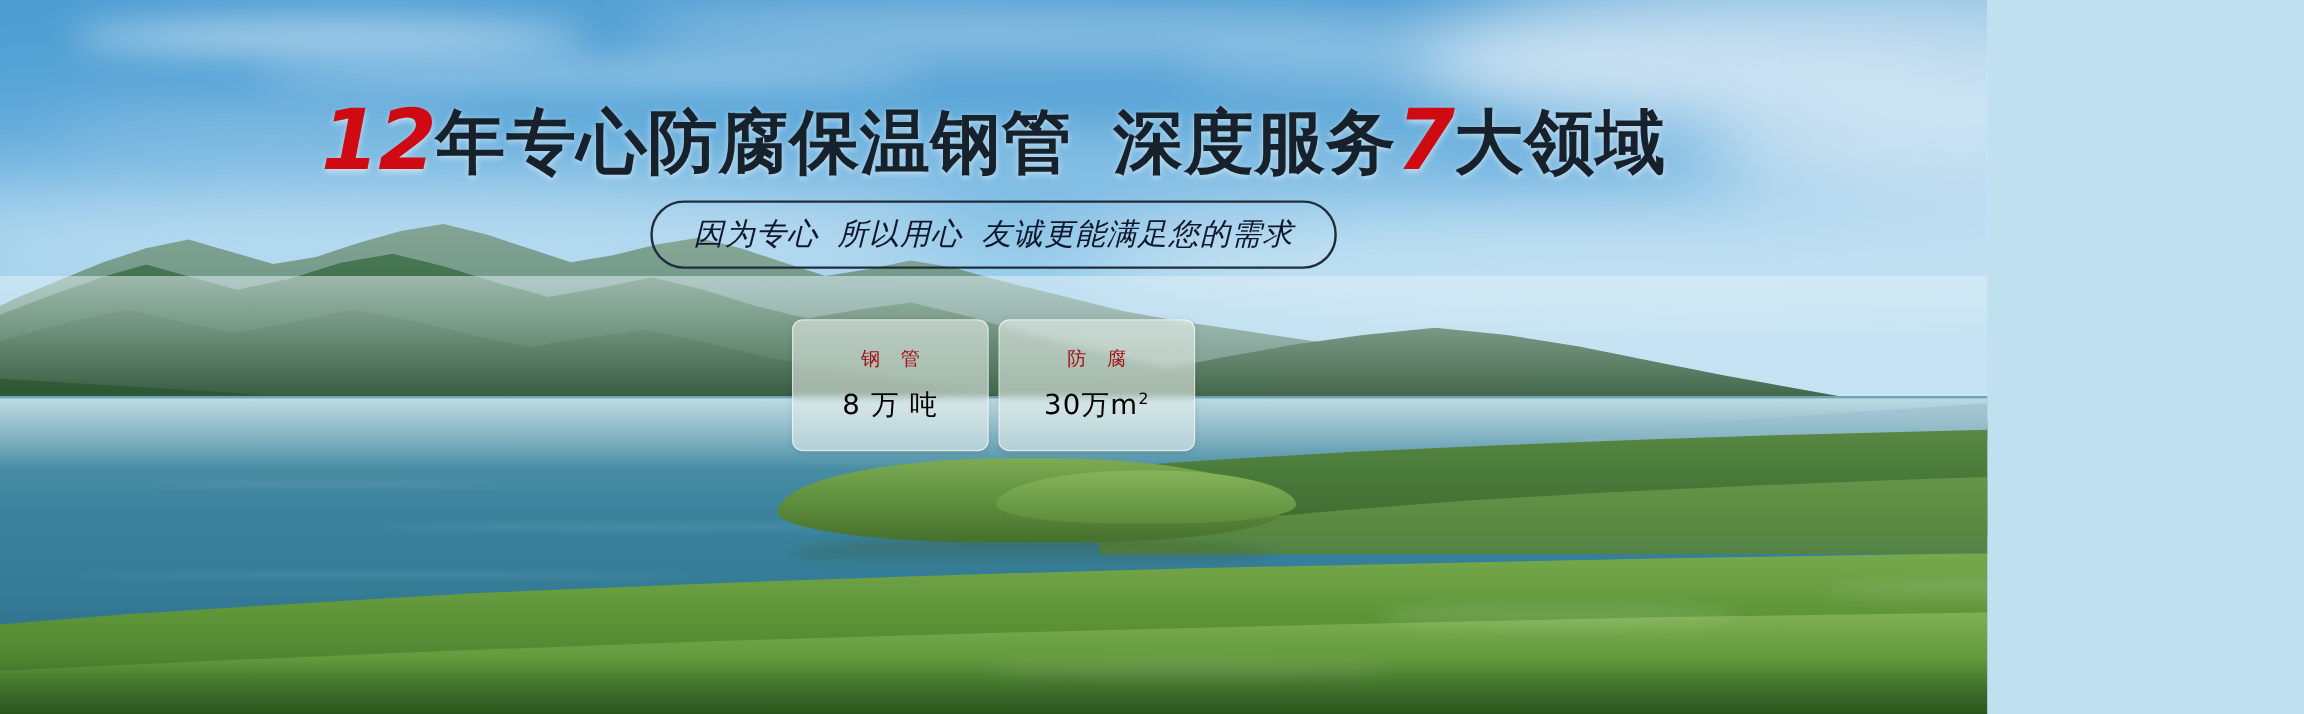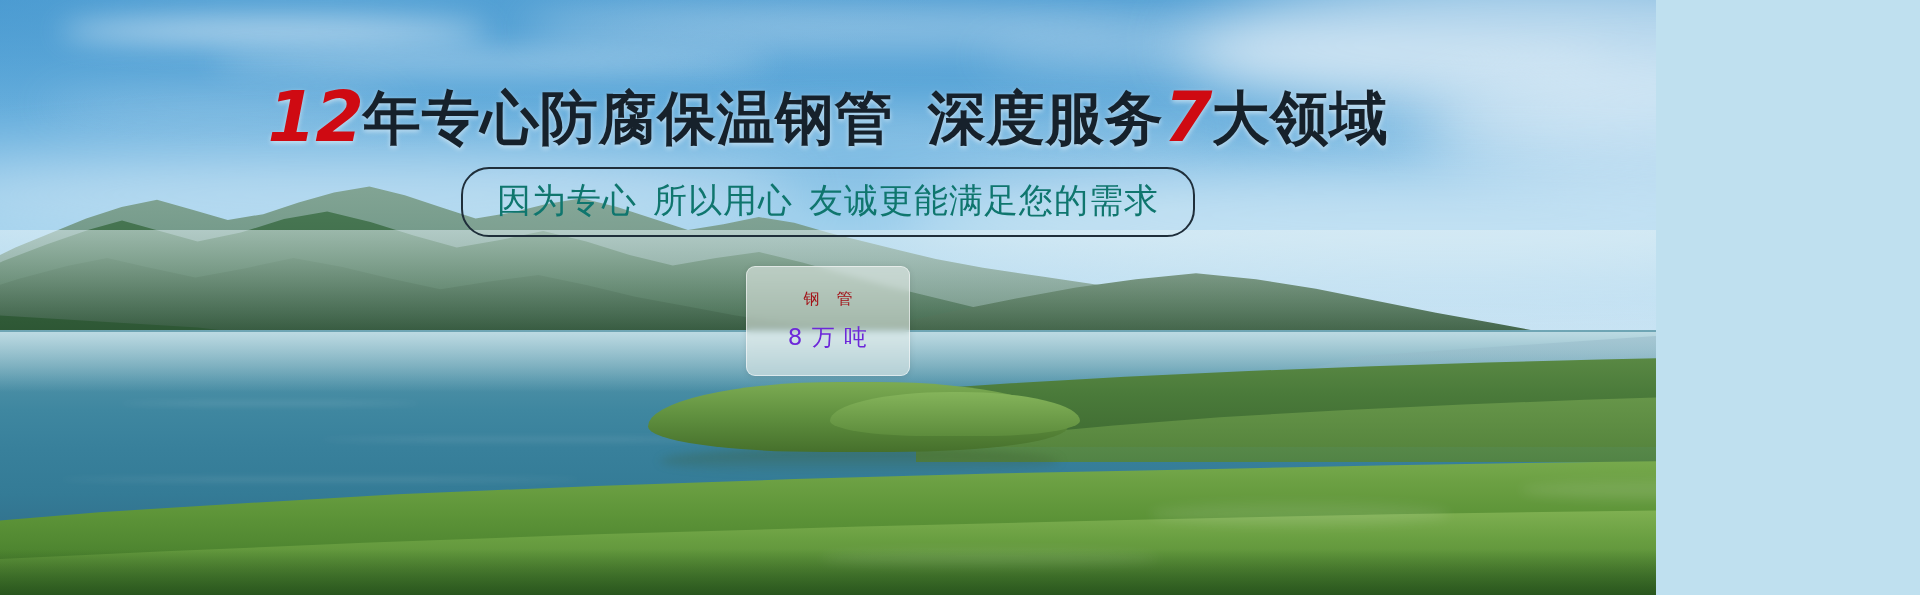--- a/index.html
+++ b/index.html
@@ -177,27 +177,28 @@
     vertical-align:-3px;
   }
   .headline .gap { display:inline-block; width:34px; }
 
   .subtitle {
     position:absolute; left:50%; transform:translateX(-50%);
     top:167px;
     border:2px solid #1f2e3a;
     border-radius:28px;
     padding:9px 34px 11px;
-    font-size:34px;
+    font-size:25px;
     font-weight:normal;
     letter-spacing:1px;
-    color:#0f766e;
+    color:#0f172a;
     white-space:nowrap;
     background:rgba(255,255,255,.06);
     font-family:"DejaVu Sans","Liberation Sans",sans-serif;
+    font-style:italic;
   }
   .subtitle .sp { display:inline-block; width:16px; }
 
   
   .cards {
     position:absolute; left:50%; transform:translateX(-50%);
     top:266px;
     display:flex;
     gap:8px;
   }
@@ -214,21 +215,21 @@
   }
   .card-label {
     font-size:16px;
     color:#a31218;
     letter-spacing:6px;
     text-indent:6px;
     font-family:"DejaVu Sans","Liberation Sans",sans-serif;
   }
   .card-value {
     font-size:23px;
-    color:#6d28d9;
+    color:#000000;
     letter-spacing:1px;
     font-family:"DejaVu Sans","Liberation Sans",sans-serif;
   }
   .card-value sup { font-size:13px; vertical-align:super; }
 </style>
 </head>
 <body>
 
 <div id="banner">
 
@@ -286,18 +287,22 @@
       <span>因为专心</span><span class="sp"></span><span>所以用心</span><span class="sp"></span><span>友诚更能满足您的需求</span>
     </div>
 
     <div class="cards">
 
       <div class="card">
         <div class="card-label">钢 管</div>
         <div class="card-value"><span>8 万 吨</span></div>
       </div>
 
+      <div class="card">
+        <div class="card-label">防 腐</div>
+        <div class="card-value"><span>30万m</span><sup>2</sup></div>
+      </div>
 
 
     </div>
 
   </div>
 </div>
 
 </body></html>

